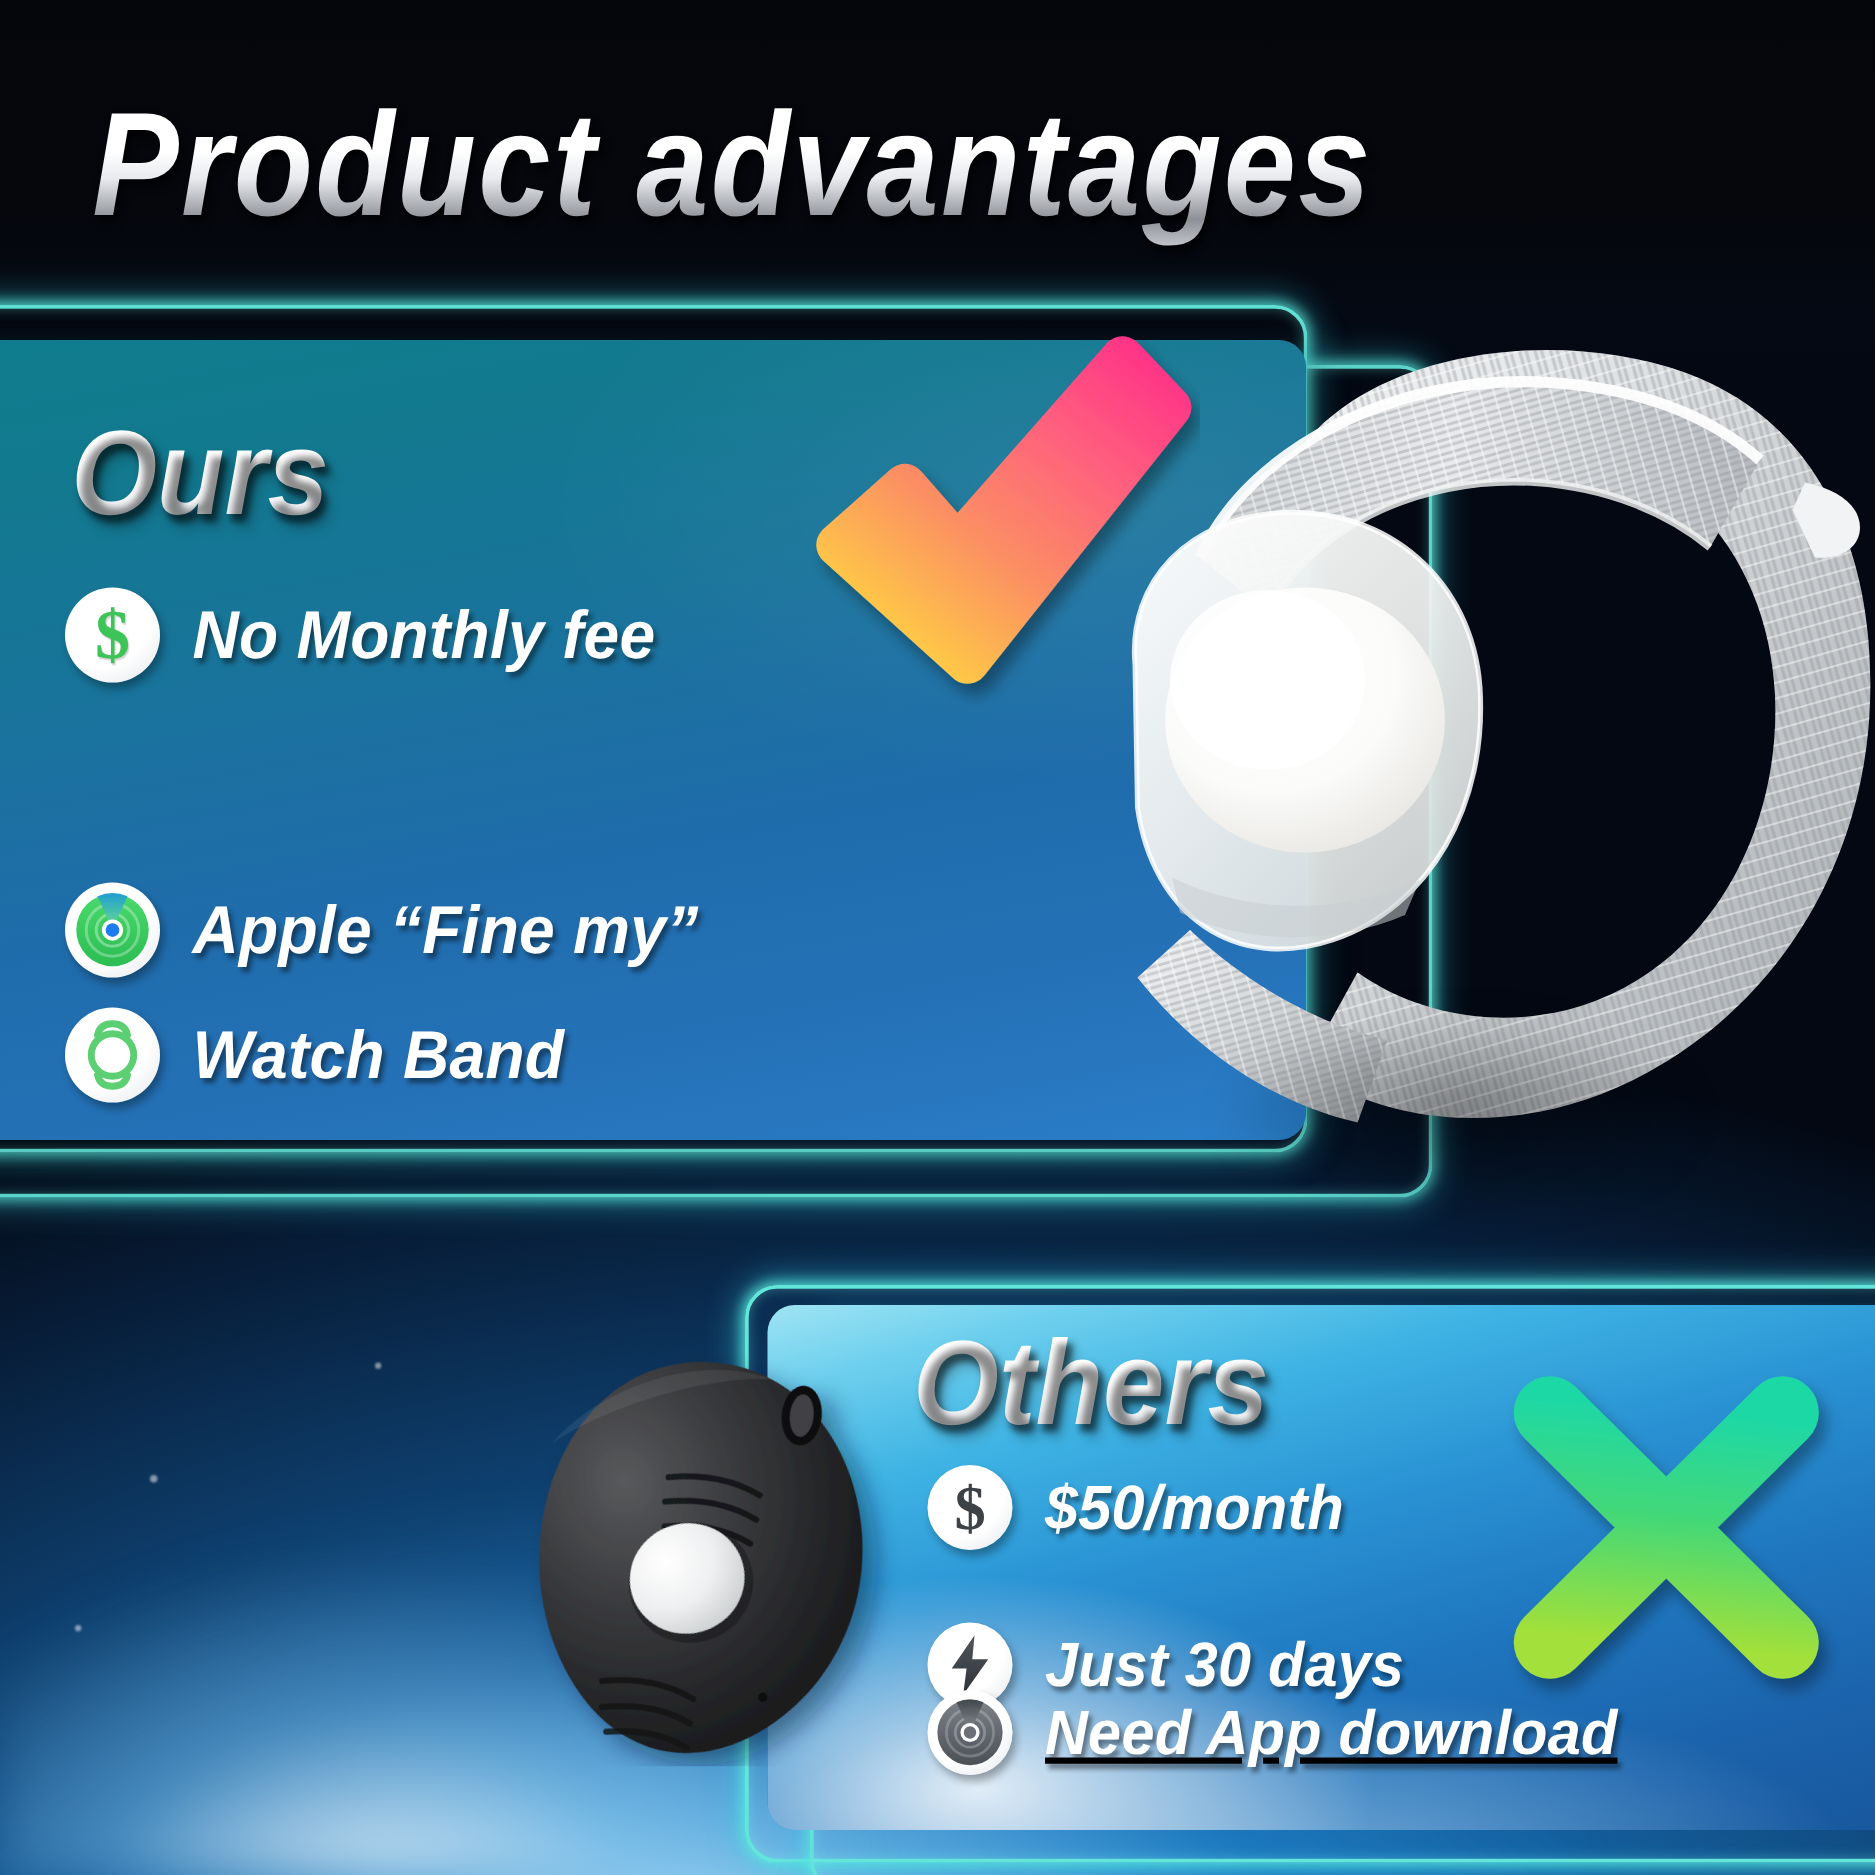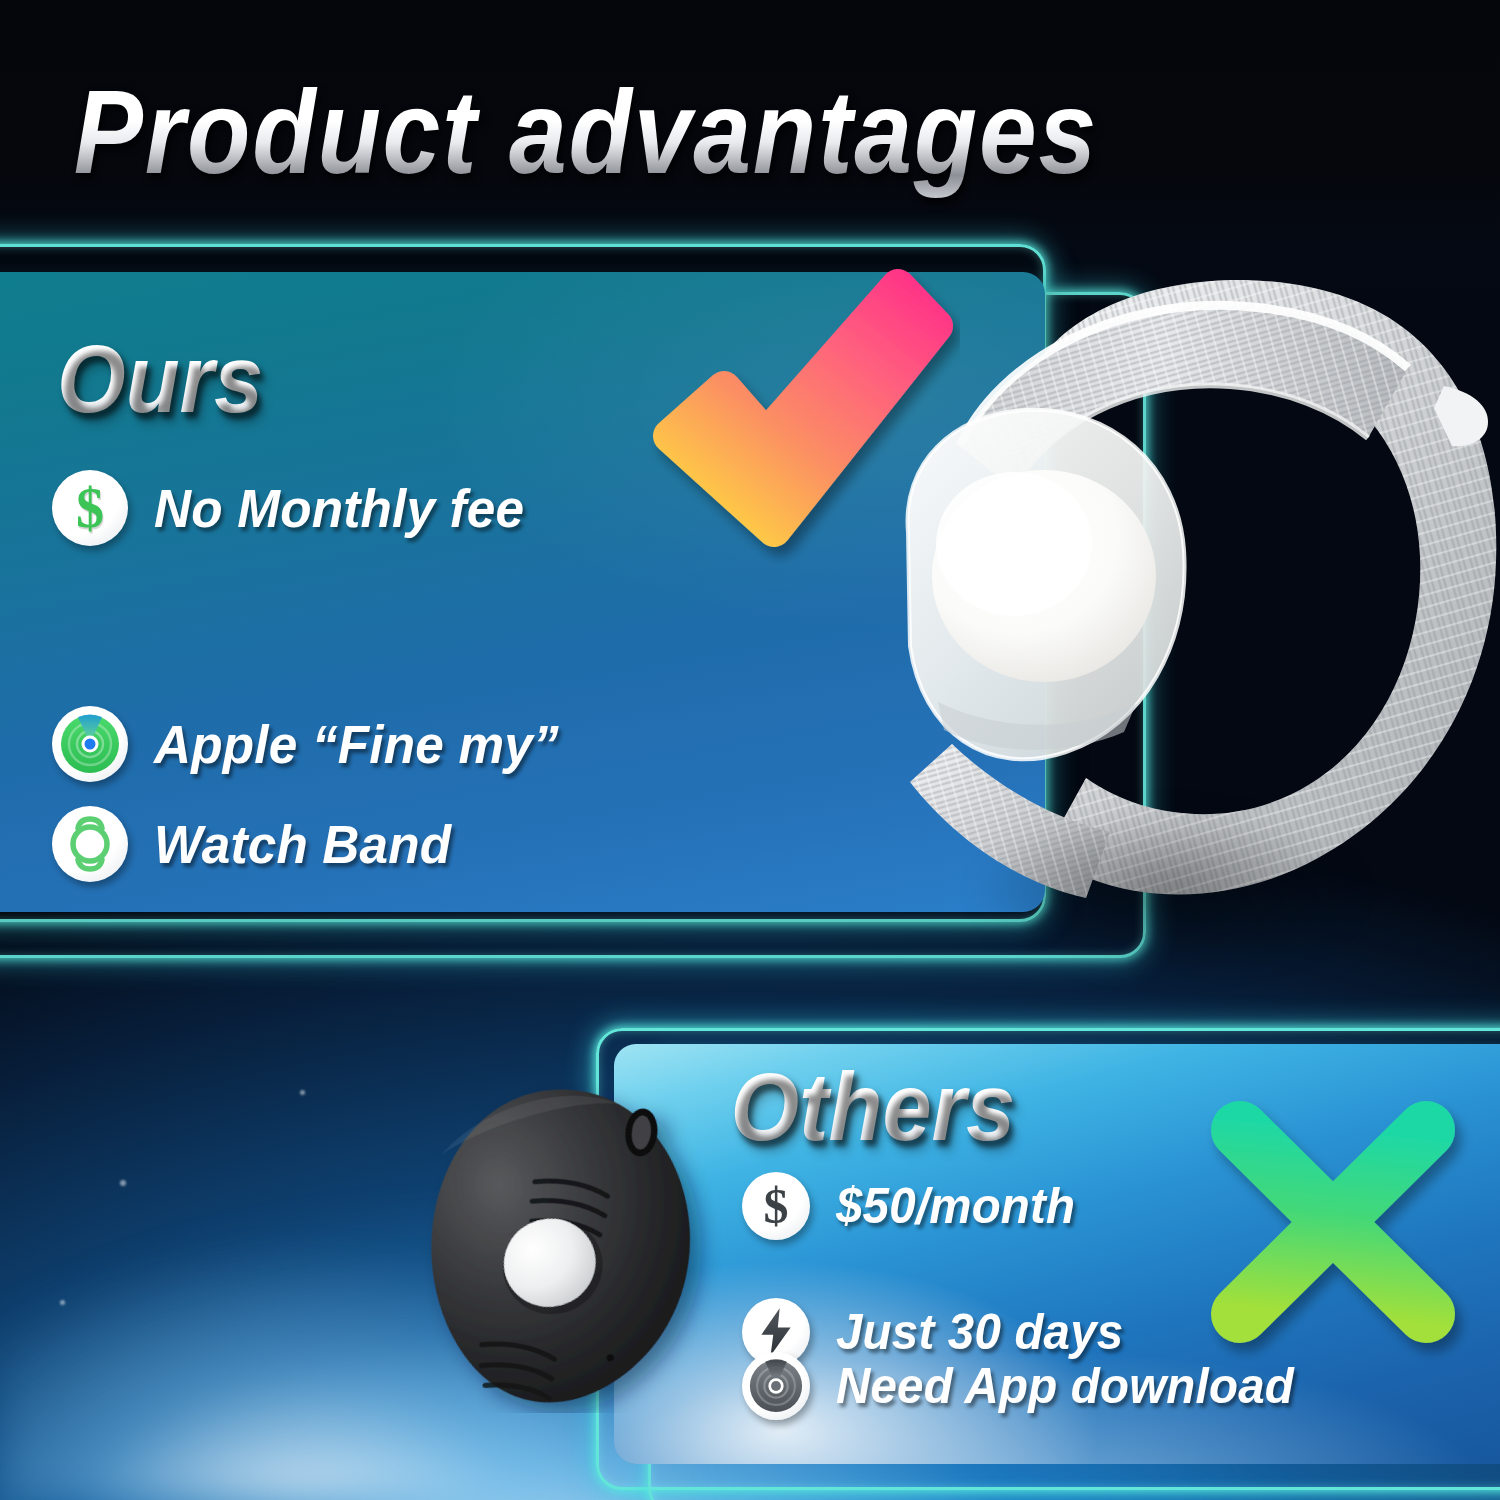--- a/index.html
+++ b/index.html
@@ -352,21 +352,21 @@
           <stop offset="0%" stop-color="#50565c"></stop>
               <stop offset="100%" stop-color="#2e3338"></stop>
         </linearGradient>
           </defs>
         <path d="M27 2 L7 31 H20 L17 54 L39 23 H25 Z" fill="url(#boltGray)"></path>
       </svg>
     </span>
     <span class="feat-label small nosel">Just 30 days</span>
   </div>
 
-  <div class="feature" style="left:742px;top:1352px;">
+  <div class="feature" style="left:742px;top:1352px;text-decoration:underline;">
     <span class="ico small">
       <svg width="54" height="54" viewBox="0 0 60 60" aria-hidden="true">
         <defs>
           <linearGradient id="fmGray" x1="0" y1="0" x2="0" y2="1">
             <stop offset="0%" stop-color="#7c8287"></stop>
               <stop offset="100%" stop-color="#4b5056"></stop>
           </linearGradient>
           <linearGradient id="beamGray" x1="0" y1="0" x2="0" y2="1">
             <stop offset="0%" stop-color="#3b4046"></stop>
               <stop offset="100%" stop-color="#8d9398"></stop>

